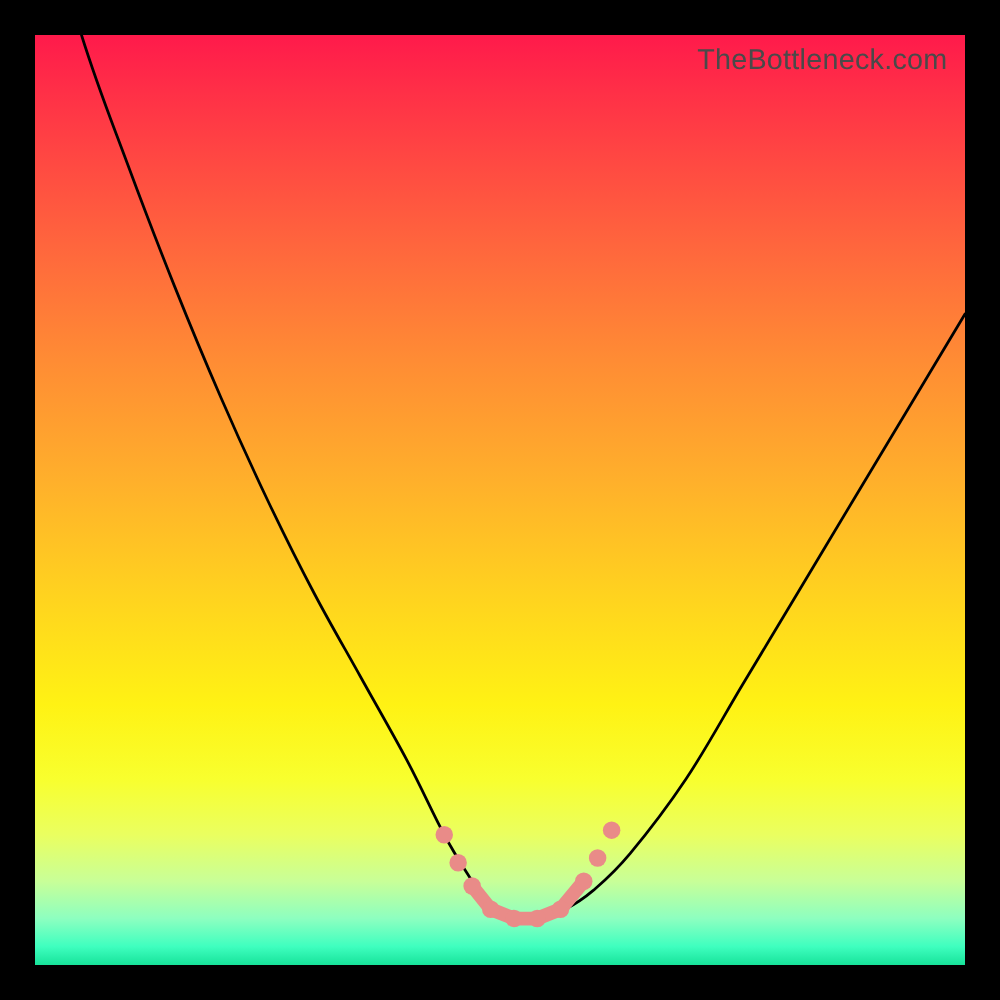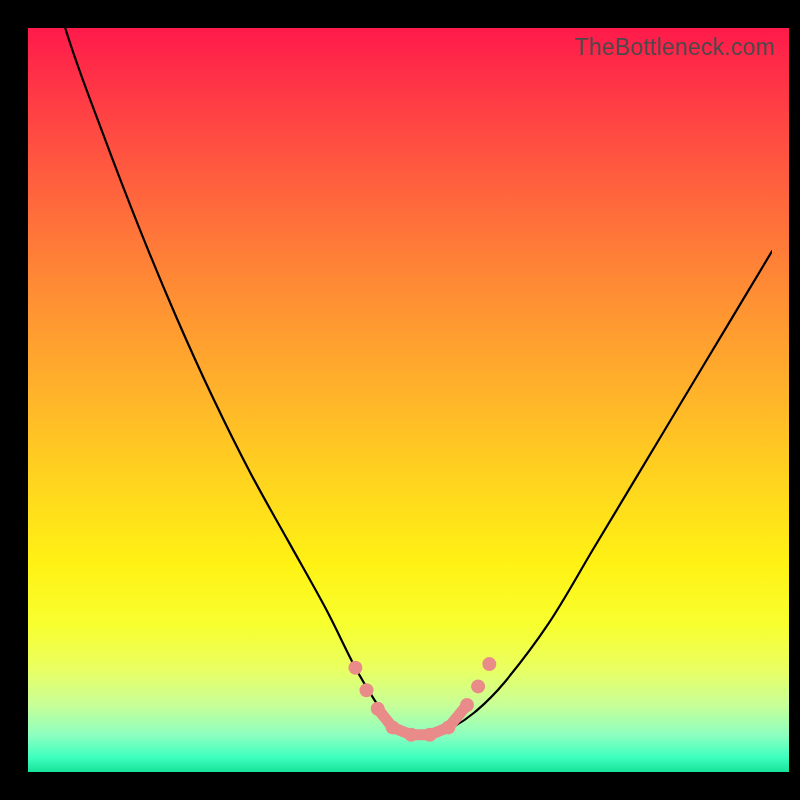--- a/index.html
+++ b/index.html
@@ -32,21 +32,20 @@
       #ffb02b 48%,
       #ffd21f 60%,
       #fff214 72%,
       #f8ff2e 80%,
       #eaff60 86%,
       #c8ff98 91%,
       #8dffc0 95%,
       #3fffbf 98%,
       #17e39a 100%);
     overflow: hidden;
-    padding-left: 17px;
   }
   .watermark {
     position: absolute;
     top: 6px;
     right: 14px;
     color: #4a4a4a;
     font-size: 23px;
     font-weight: 400;
     letter-spacing: 0.2px;
     z-index: 10;

